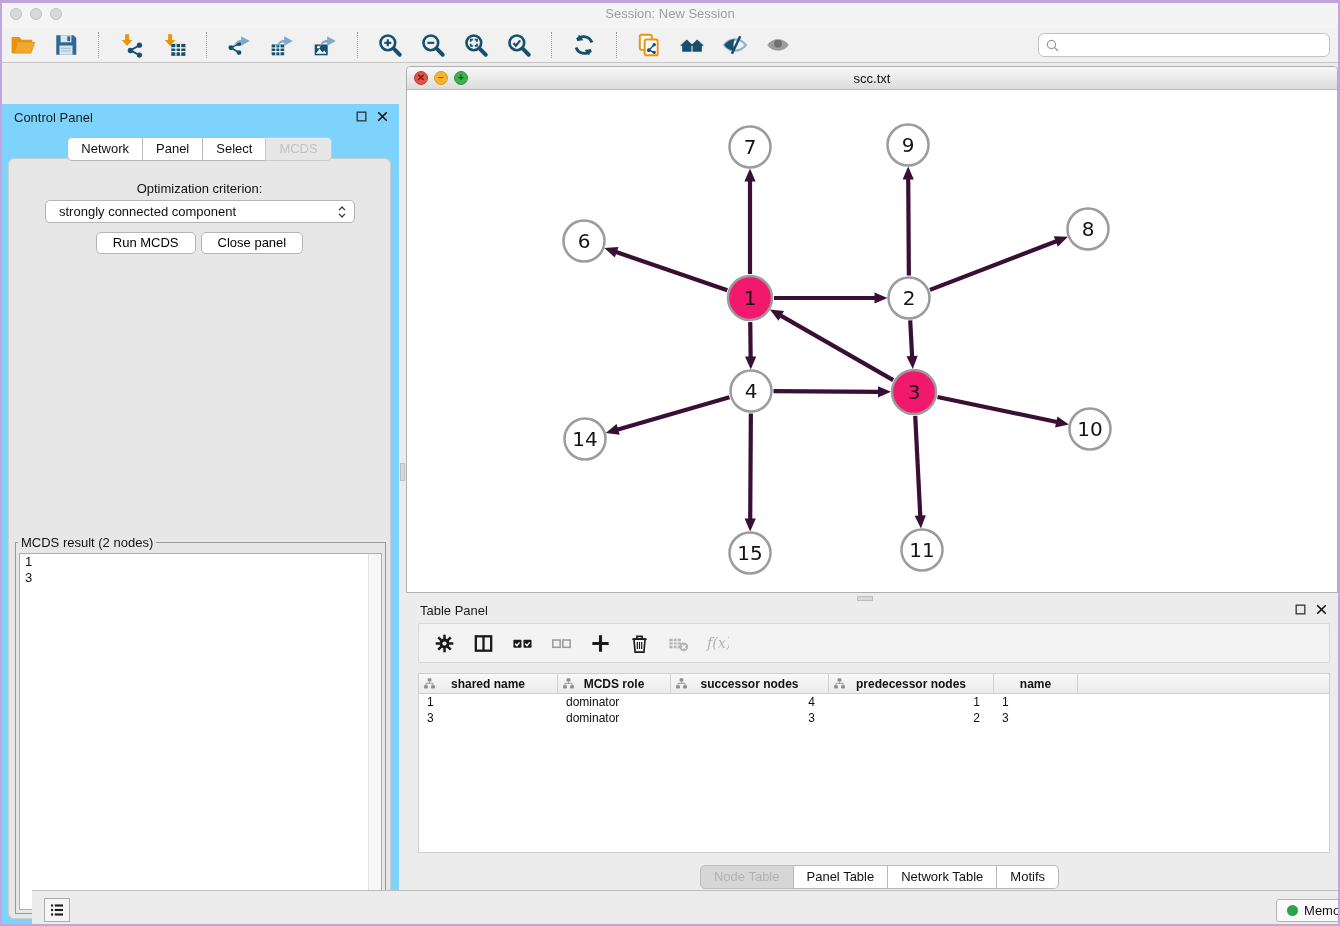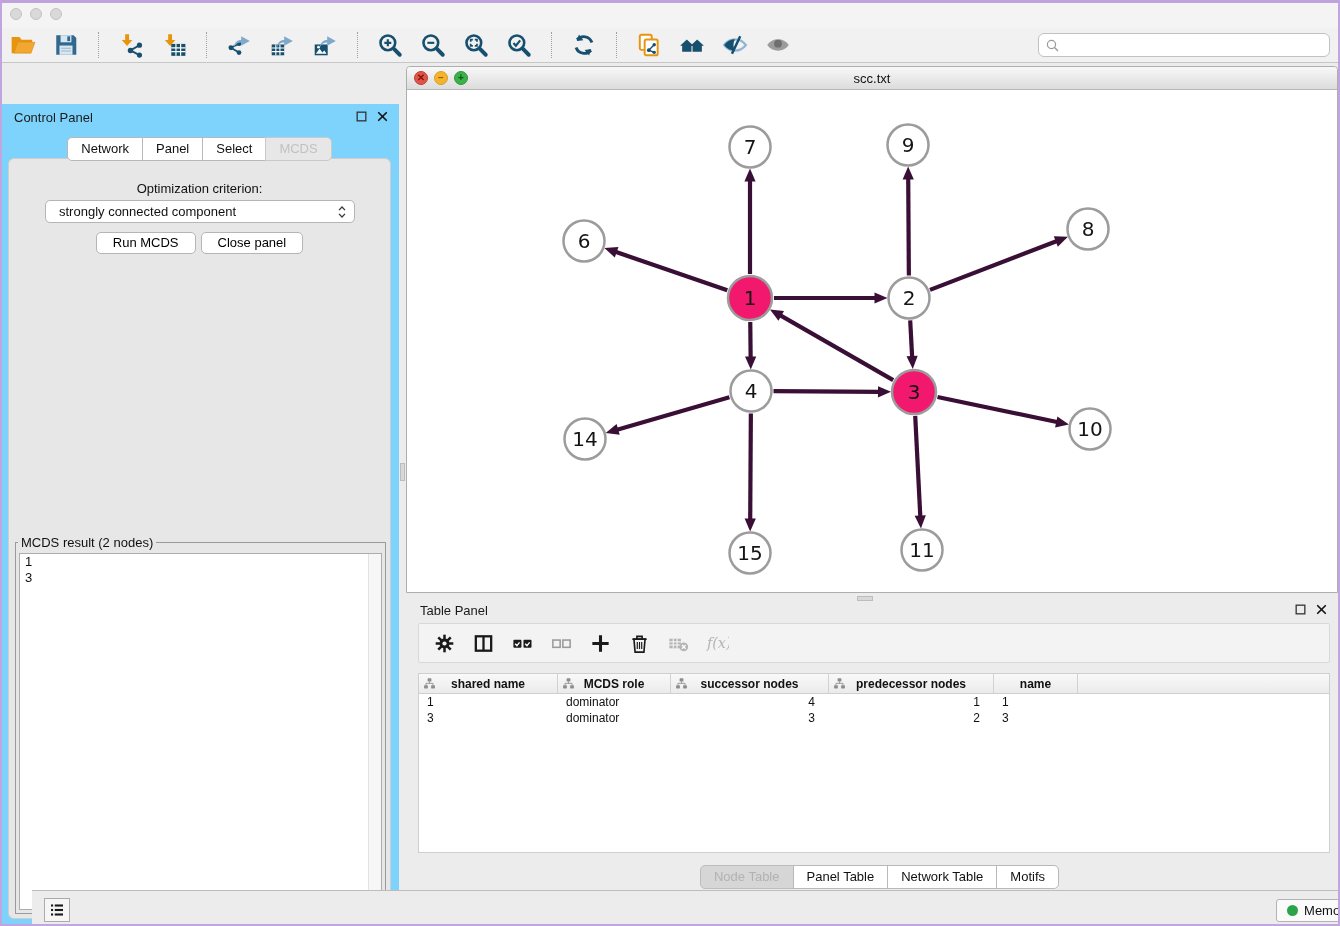--- a/index.html
+++ b/index.html
@@ -89,20 +89,21 @@
 </style>
 </head>
 <body>
 
 <div class="titlebar">
   <div class="mac-dots">
     <span class="mac-dot"></span>
     <span class="mac-dot"></span>
     <span class="mac-dot"></span>
   </div>
+  <div class="app-title">Session: New Session</div>
 </div>
 
 <div class="toolbar">
   <div class="tb-icons">
       <span class="icon">
         <svg viewBox="0 0 24 24">
           <path d="M1.5 4.5h7.2l2 2.6h9.8v2.4H7.3L4 19.5H1.5z" fill="#e8940c"></path>
           <path d="M7.3 9.5H23l-3.6 10H3.6z" fill="#f2a82e" stroke="#d3850a" stroke-width=".5"></path>
         </svg>
       </span>

